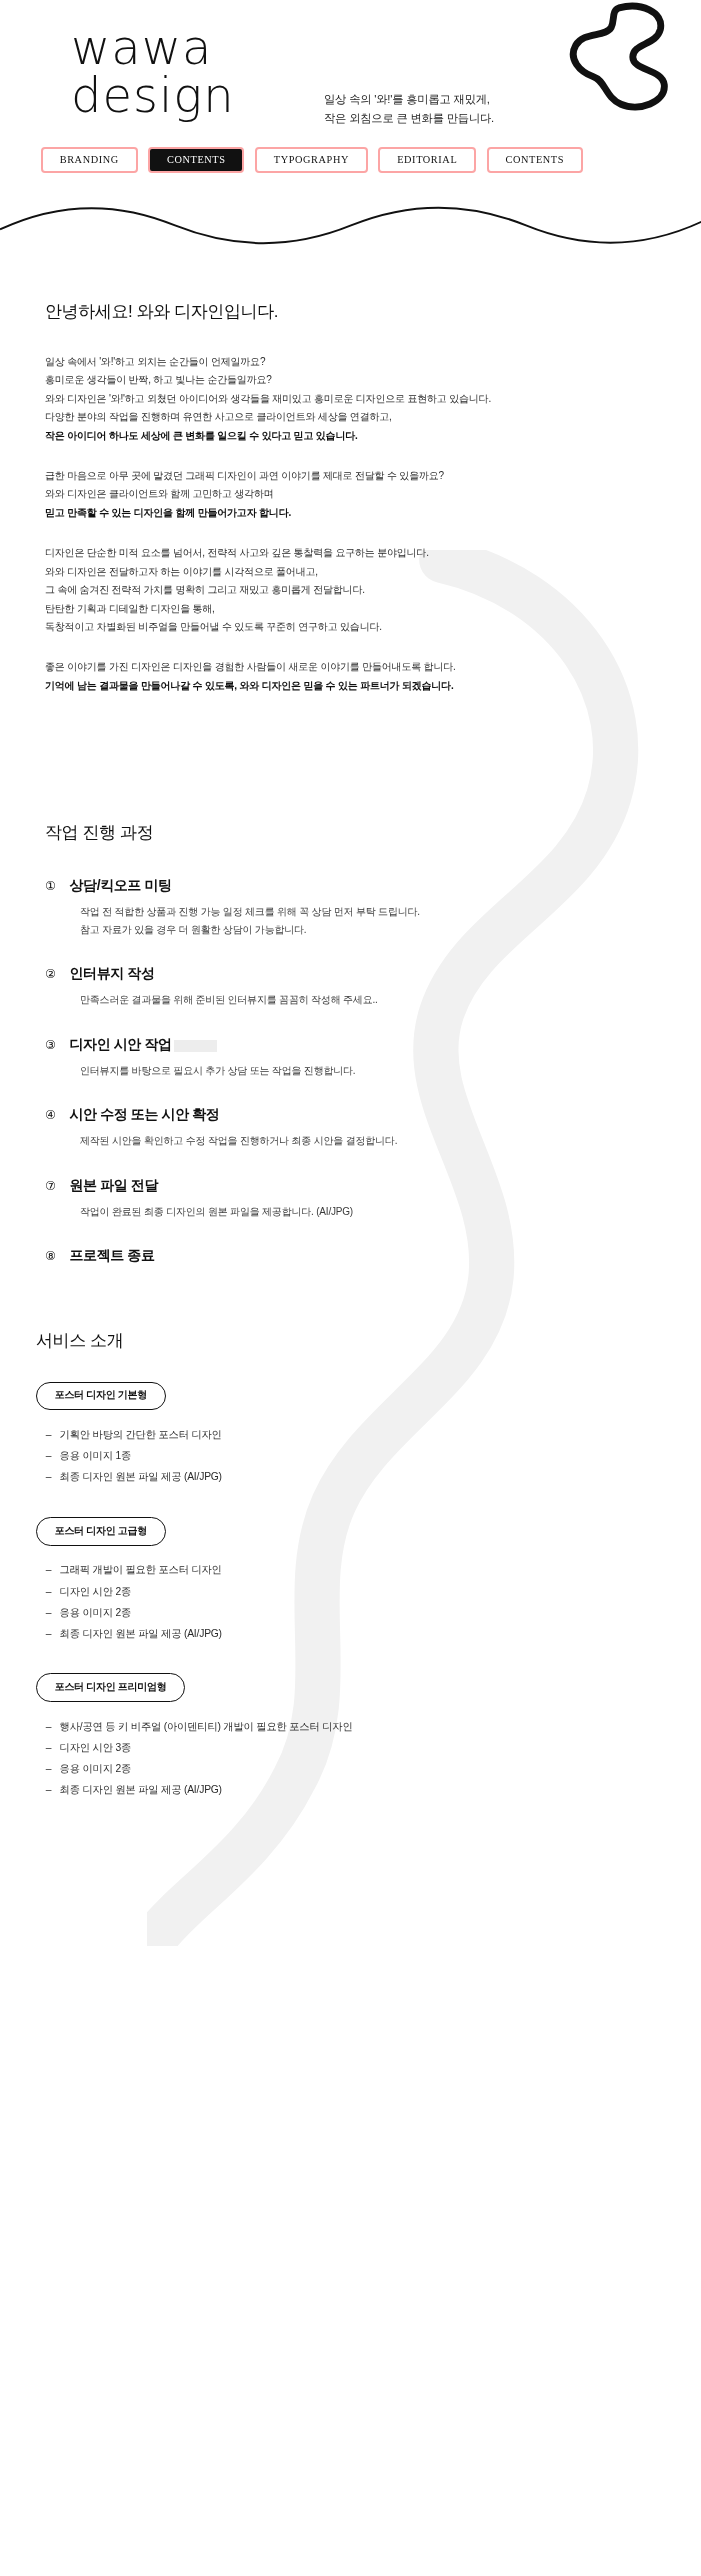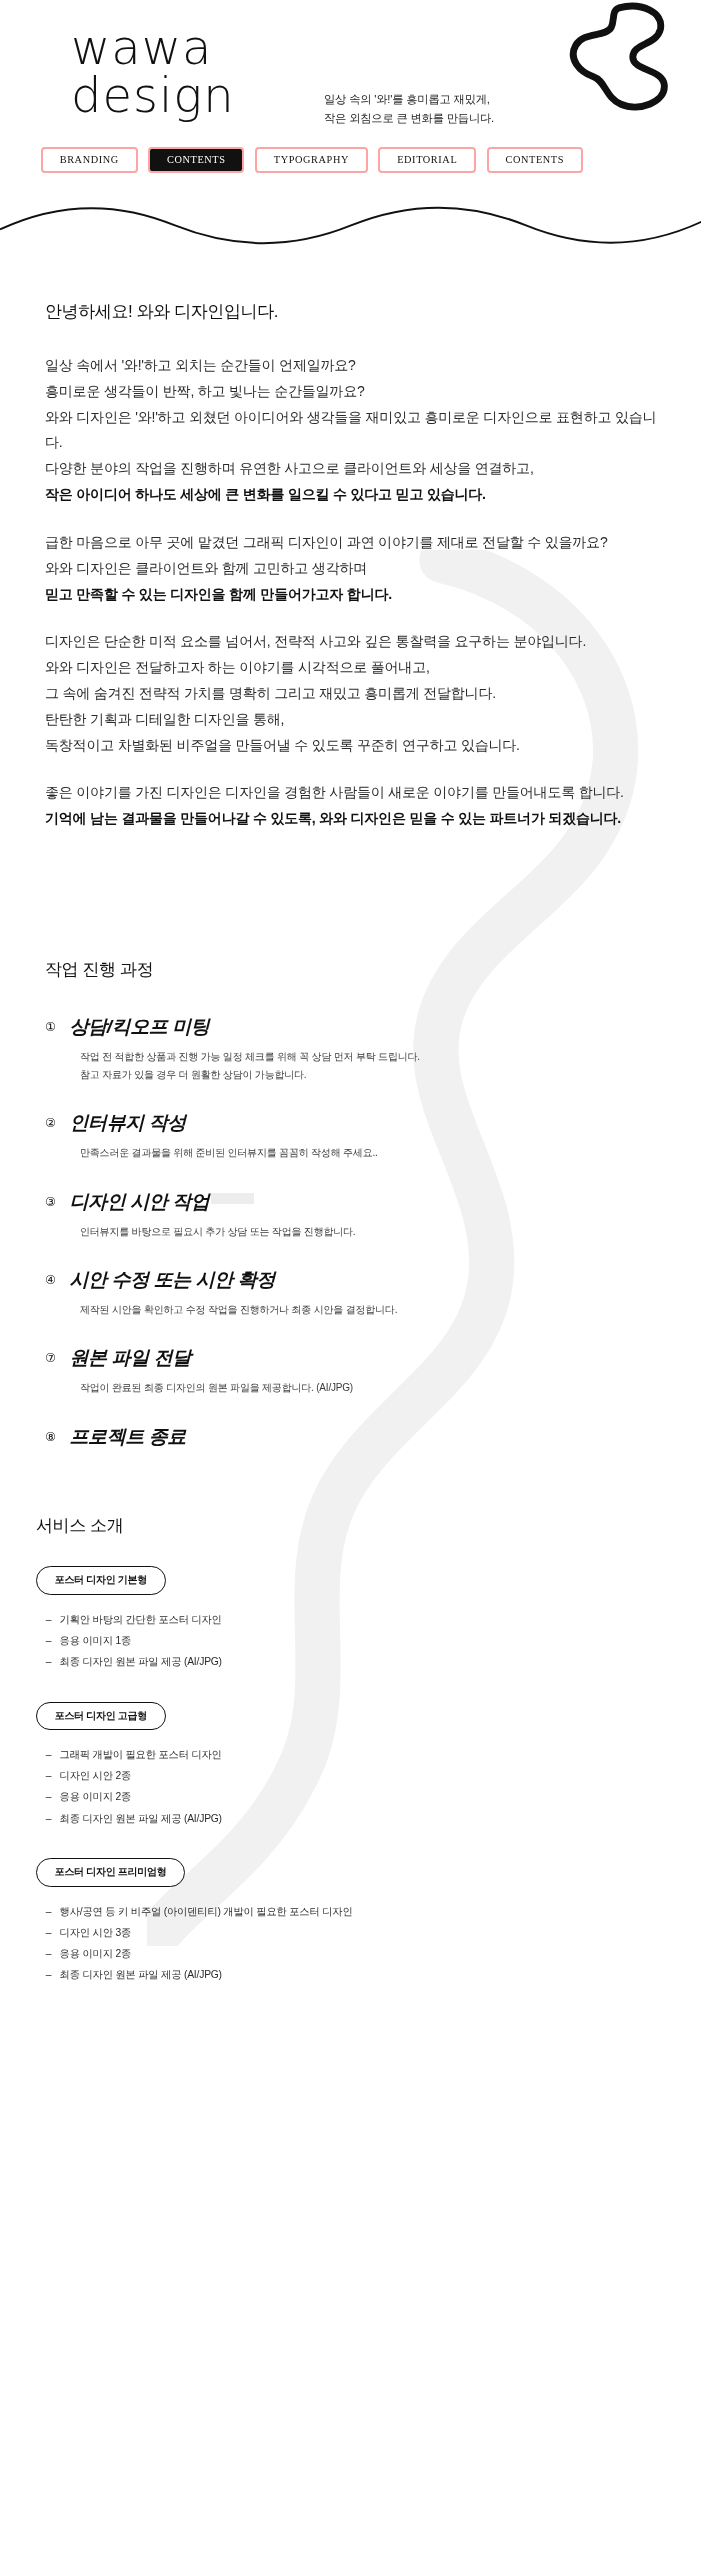--- a/index.html
+++ b/index.html
@@ -119,21 +119,21 @@
     font-size: 17px;
     font-weight: 400;
     letter-spacing: -0.4px;
     color: #111;
   }
 
   
   .intro { margin-top: 51px; }
   .intro-body { margin-top: 29.5px; }
   .para {
-    font-size: 14px;
+    font-size: 10px;
     line-height: 1.85;
     color: #2a2a2a;
     margin: 0 0 21.6px 0;
     letter-spacing: -0.2px;
   }
   .para:last-child { margin-bottom: 0; }
   .para .b { font-weight: 700; color: #111; }
 
   
   .process { margin-top: 126px; }
@@ -144,26 +144,25 @@
     align-items: center;
     gap: 8.8px;
   }
   .step-num {
     font-size: 12.3px;
     color: #111;
     width: 15.7px;
     text-align: left;
   }
   .step-name {
-    font-size: 19px;
+    font-size: 14px;
     font-weight: 700;
     color: #111;
     letter-spacing: -0.4px;
     position: relative;
-    font-style: italic;
   }
   .step-name.highlighted::after {
     content: "";
     position: absolute;
     right: -45px;
     top: 3.9px;
     width: 43px;
     height: 11.8px;
     background: #ededed;
   }

